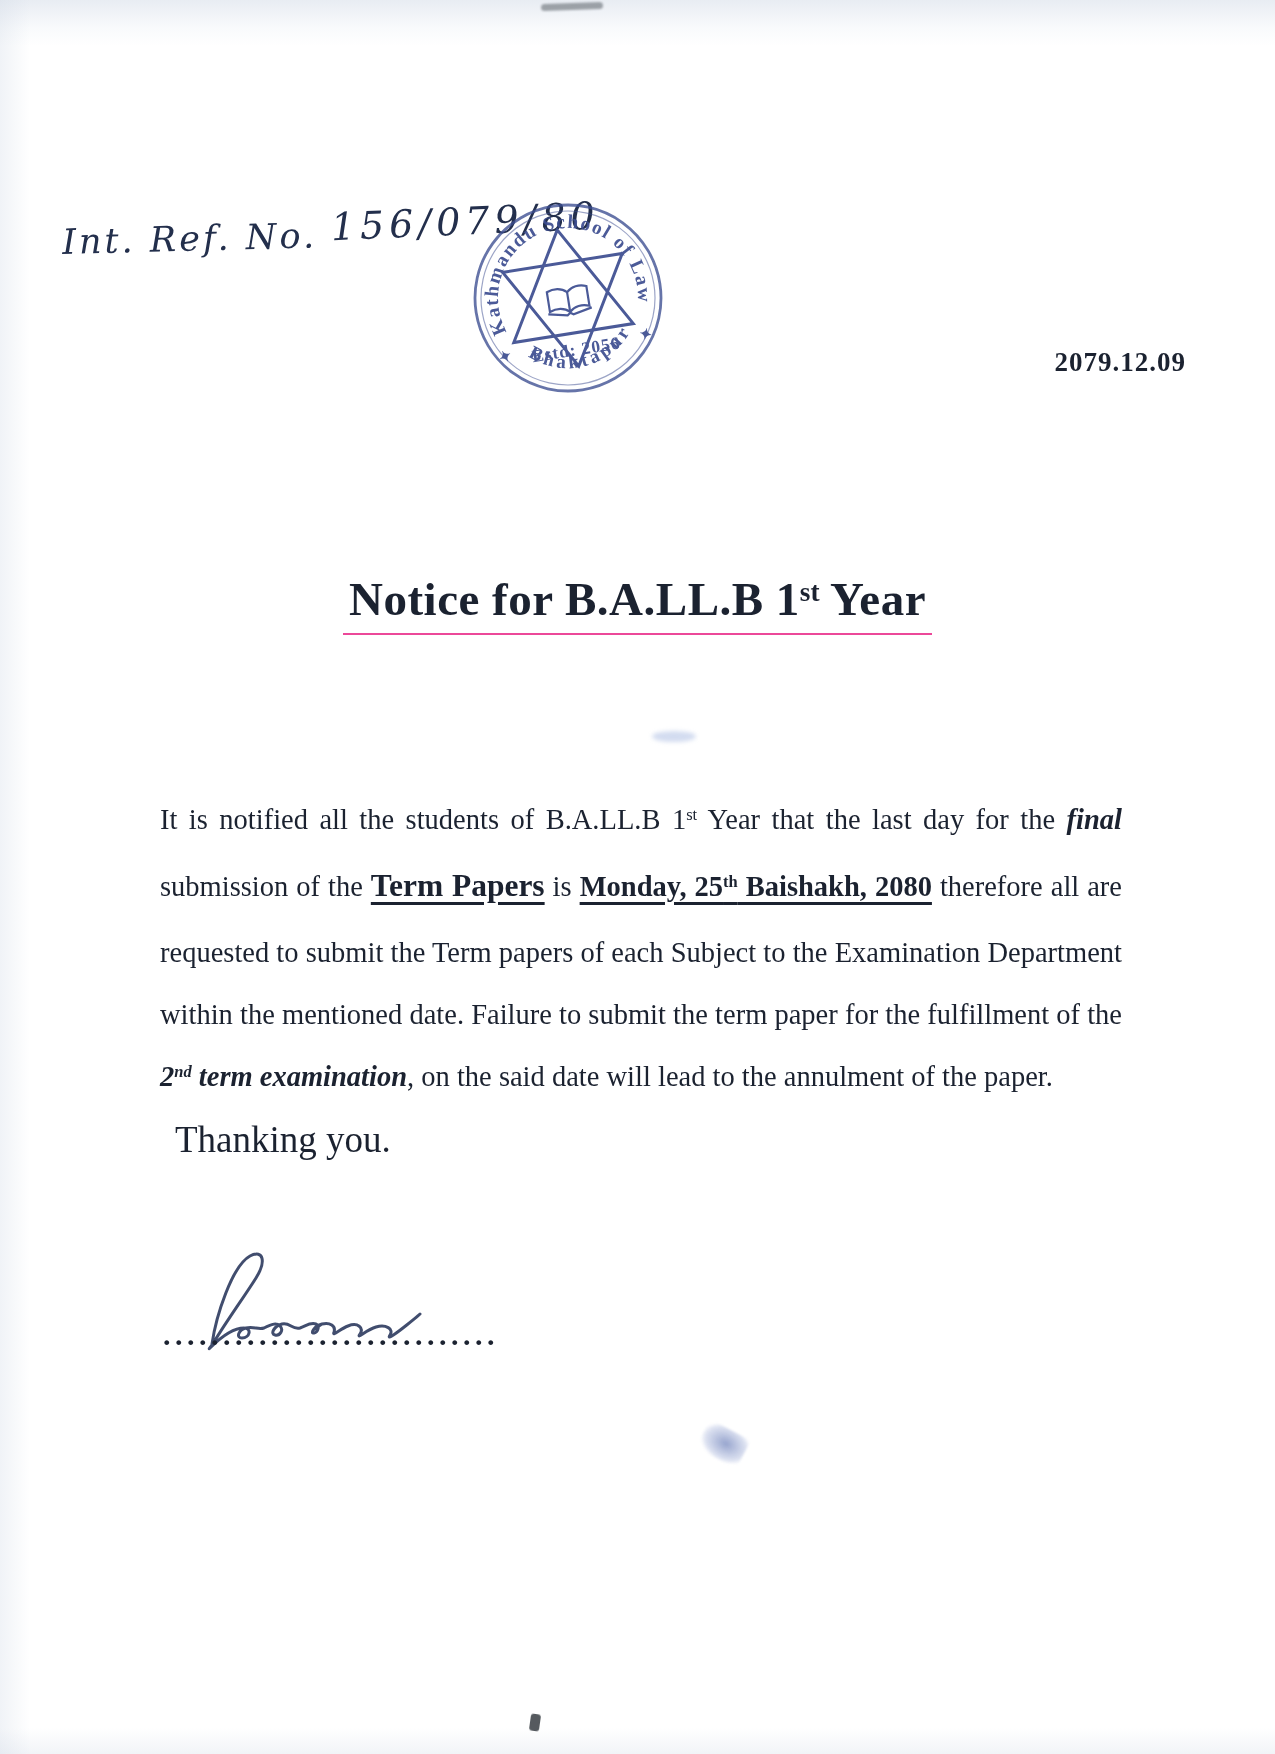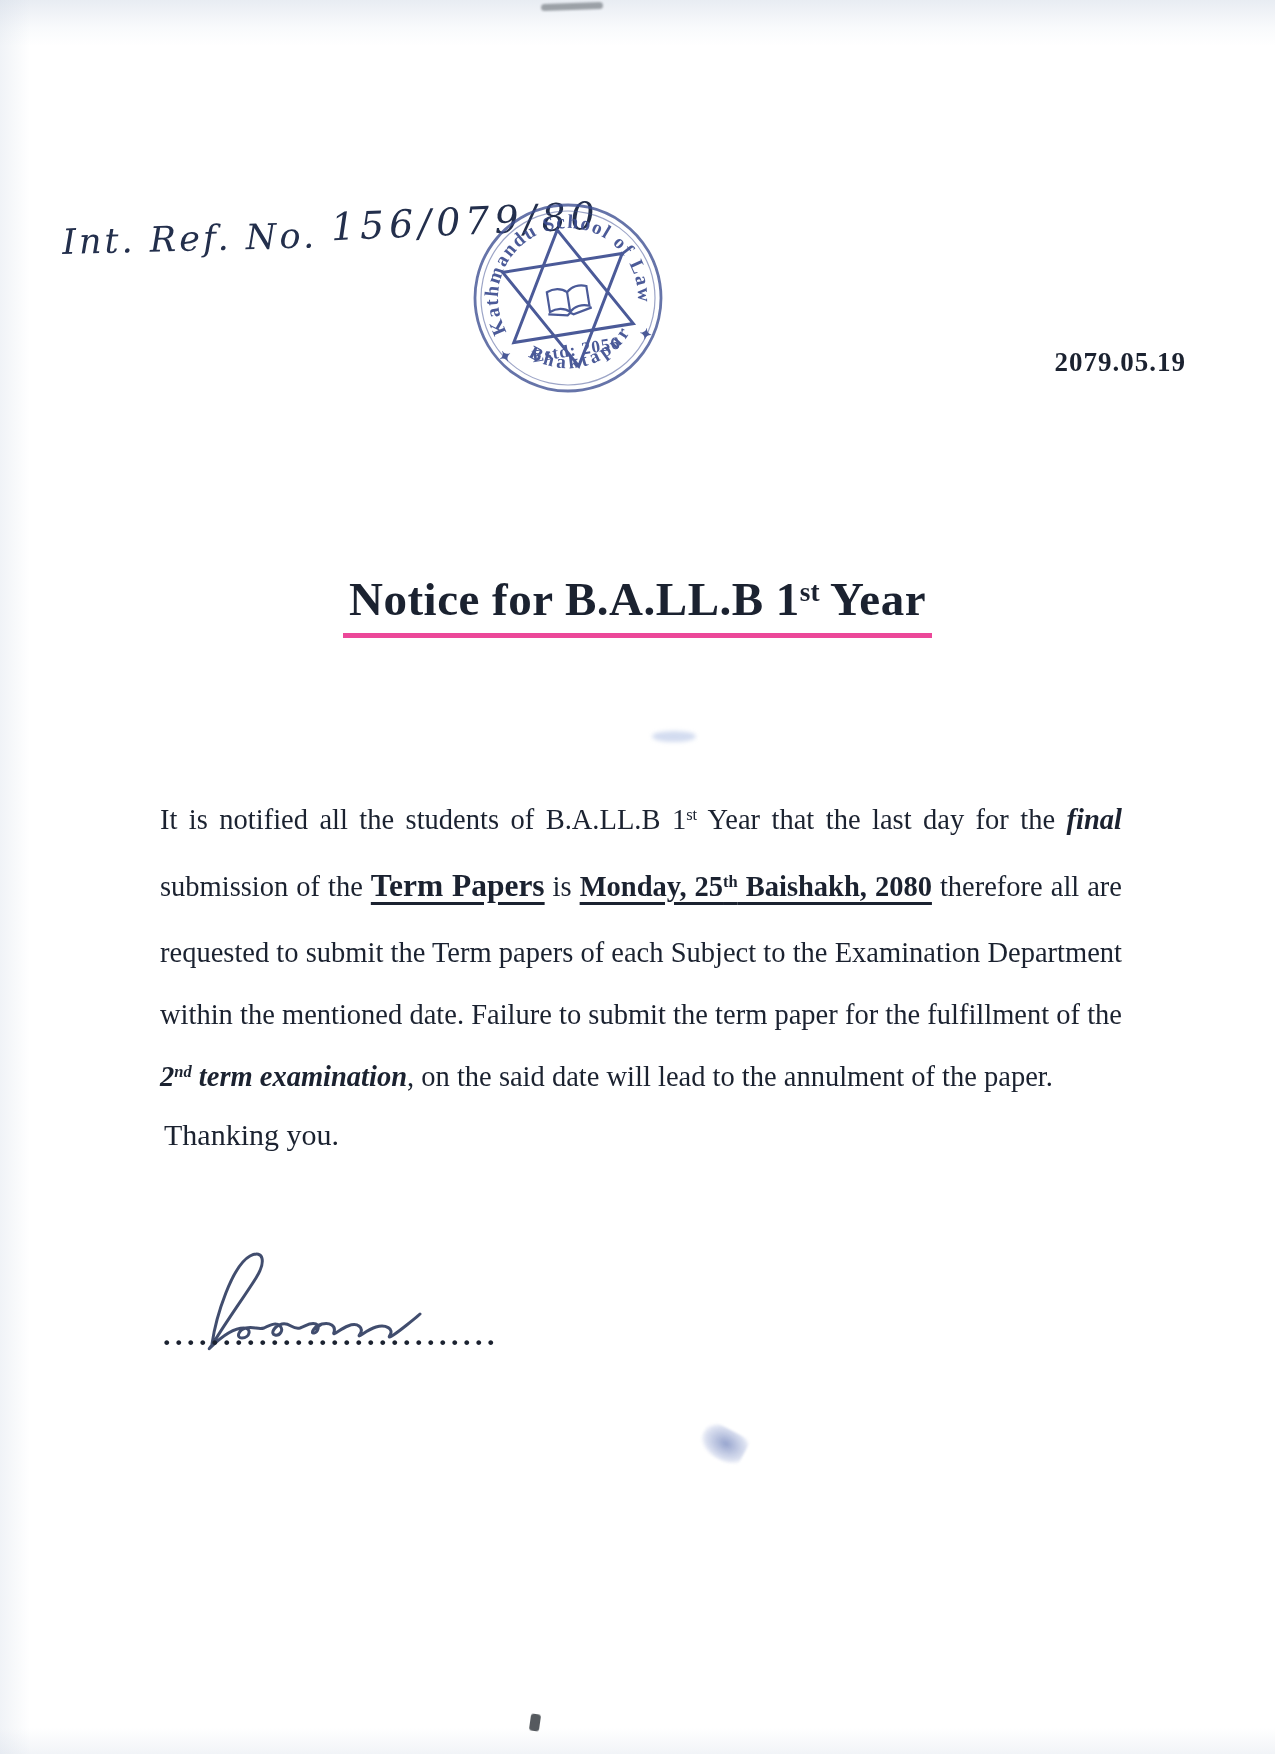--- a/index.html
+++ b/index.html
@@ -78,42 +78,42 @@
   .date-line{
     position:absolute;right:89px;top:347px;
     font-size:27px;font-weight:bold;letter-spacing:1px;
   }
 
   .title-wrap{position:absolute;left:0;top:541px;width:1275px;text-align:center;}
   .title{
     display:inline-block;
     font-size:47px;font-weight:bold;
     padding:0 6px 7px 6px;
-    border-bottom:5px solid #ec4899;
+    border-bottom:2px solid #ec4899;
     letter-spacing:.5px;
   }
   .sup{font-size:58%;position:relative;top:-.52em;letter-spacing:0;}
 
   .body-text{
     position:absolute;left:160px;top:760px;width:962px;
     font-size:28.5px;line-height:62px;
     text-align:justify;
   }
   .seg-b{font-weight:normal;}
   .seg-bi{font-weight:bold;font-style:italic;}
   .seg-bu{
     font-weight:bold;
     text-decoration:underline;
     text-decoration-thickness:2.5px;
     text-underline-offset:6px;
     margin-top:32px;
   }
   .seg-bu-lg{font-size:31.5px;}
 
-  .closing-line{position:absolute;left:164px;top:1118px;font-size:30px;}
+  .closing-line{position:absolute;left:175px;top:1118px;font-size:37px;}
 
   .signature-svg{position:absolute;left:168px;top:1244px;width:270px;height:110px;}
   .sign-dots{
     position:absolute;left:163px;top:1318px;
     font-size:30px;font-weight:bold;letter-spacing:4.5px;
     white-space:nowrap;
   }
   .department-line{position:absolute;left:163px;top:1350px;font-size:29.5px;}
 </style>
 </head>
@@ -151,21 +151,21 @@
       <path d="M78,113 L97,117 L100,115 L103,117 L122,113"></path>
     </g>
     <text x="100" y="158" font-size="17.5" text-anchor="middle" letter-spacing="1">Estd: 2056</text>
     <text x="29" y="153" font-size="15" text-anchor="middle" transform="rotate(-20 29 148)">✦</text>
     <text x="171" y="153" font-size="15" text-anchor="middle" transform="rotate(20 171 148)">✦</text>
     <text font-size="19" letter-spacing="3.5">
       <textPath href="#arcBottom" startOffset="22">Bhaktapur</textPath>
     </text>
   </svg>
 
-  <div class="date-line">2079.05.19</div>
+  <div class="date-line">2079.12.09</div>
 
   <div class="title-wrap">
     <h1 class="title"><span>Notice for B.A.LL.B 1</span><span class="sup">st</span><span> Year</span></h1>
   </div>
 
   <p class="body-text"><span>It is notified all the students of </span><span class="seg-b"><span>B.A.LL.B 1</span><span class="sup">st</span><span> Year</span></span><span> that the last day for the </span><span class="seg-bi">final</span><span> submission of the </span><span class="seg-bu seg-bu-lg">Term Papers</span><span> is </span><span class="seg-bu"><span>Monday, 25</span><span class="sup">th</span><span> Baishakh, 2080</span></span><span> therefore all are requested to submit the Term papers of each Subject to the Examination Department within the mentioned date. Failure to submit the term paper for the fulfillment of the </span><span class="seg-bi"><span>2</span><span class="sup">nd</span><span> term examination</span></span><span>, on the said date will lead to the annulment of the paper.</span></p>
 
   <div class="closing-line">Thanking you.</div>
 
   <svg class="signature-svg" viewBox="0 0 270 110">

